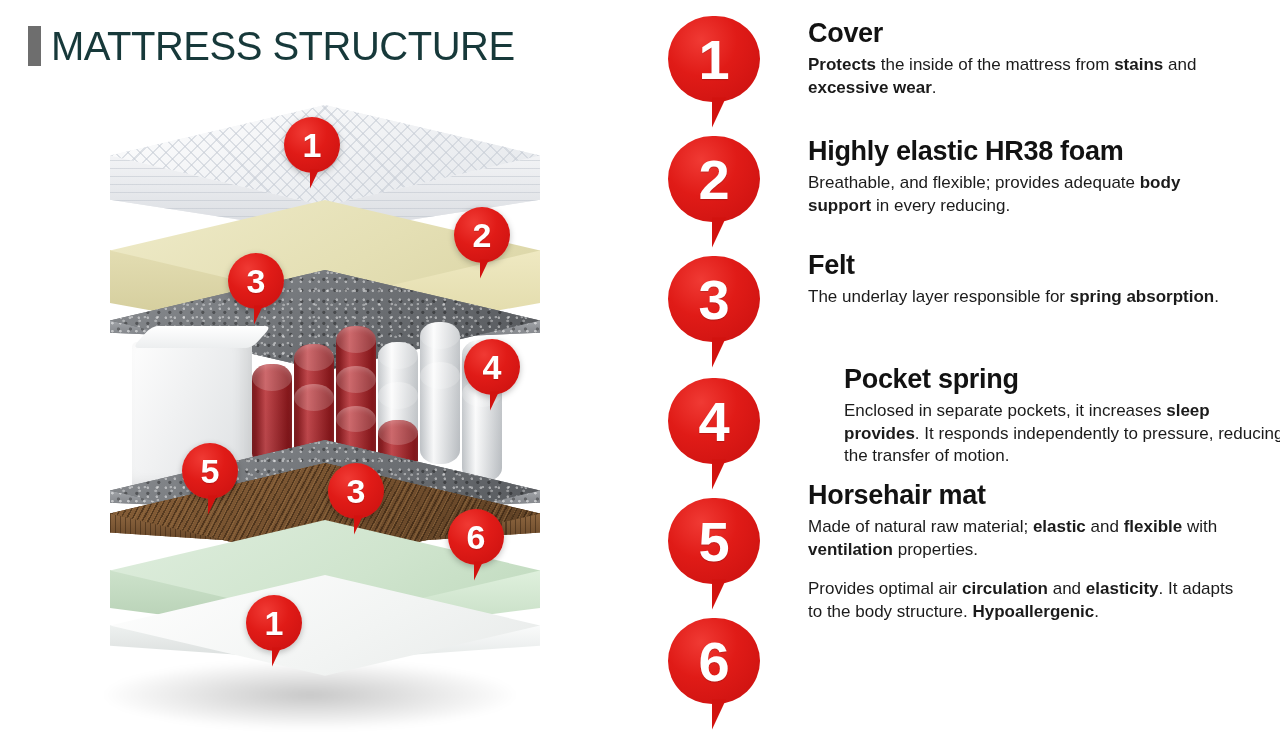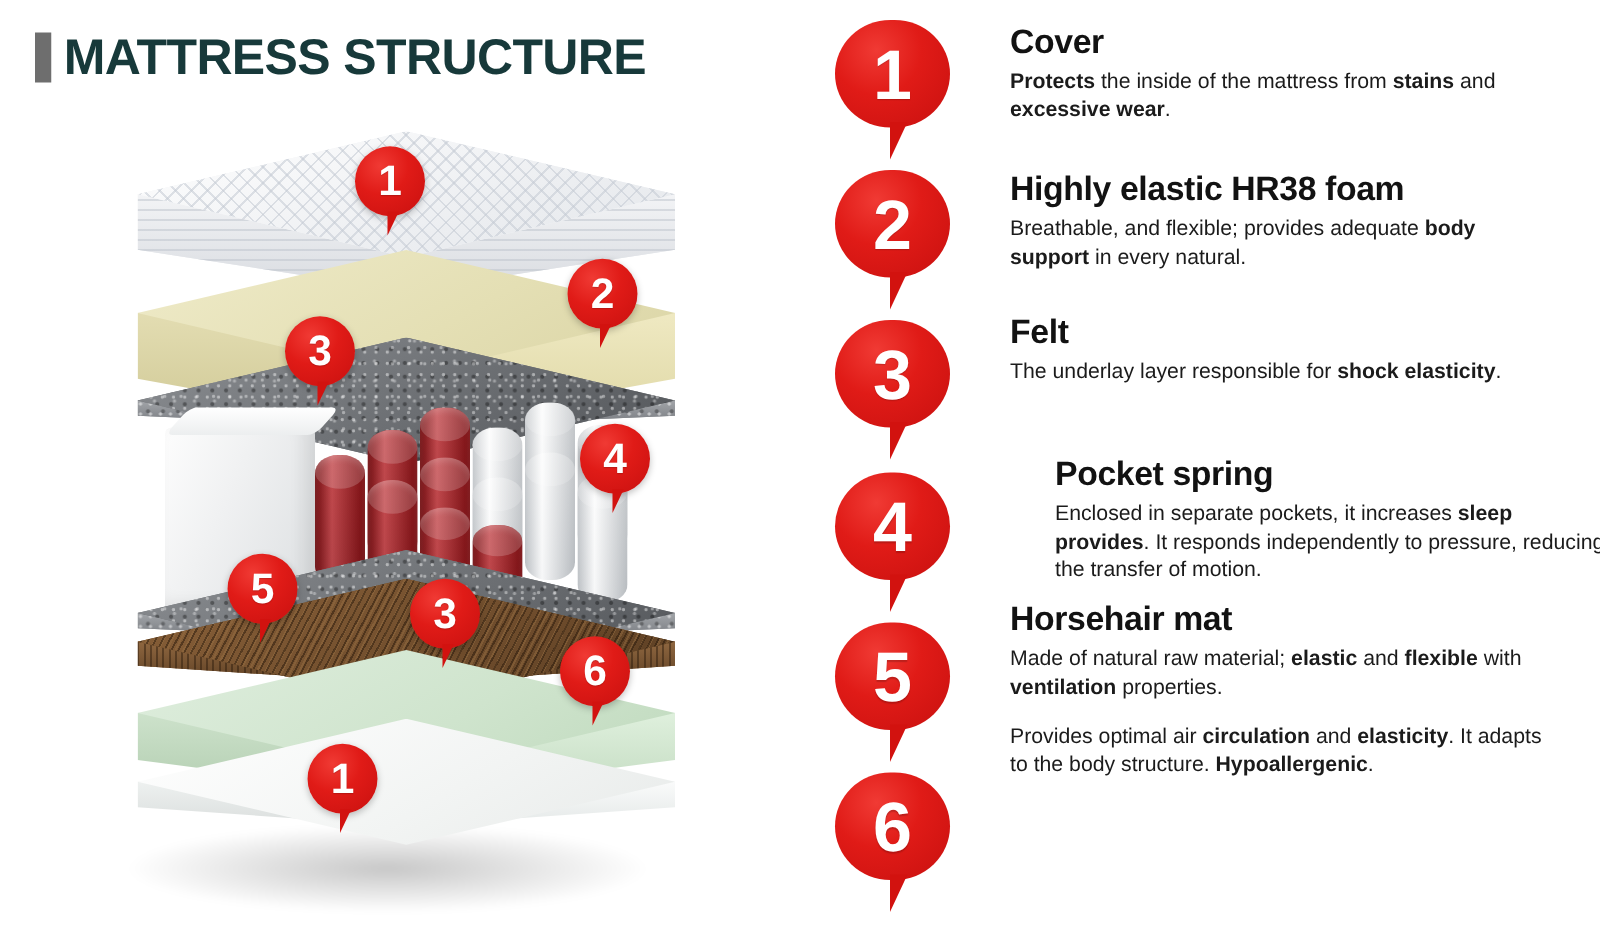--- a/index.html
+++ b/index.html
@@ -29,21 +29,21 @@
     align-items: center;
     gap: 10px;
   }
   .title-bar {
     width: 13px;
     height: 40px;
     background: #6e6e6e;
   }
   .title-text {
     font-size: 40px;
-    font-weight: bold;
+    font-weight: normal;
     letter-spacing: -0.5px;
     color: #17393a;
     line-height: 1;
     white-space: nowrap;
   }
 
   
   .mattress {
     position: absolute;
     left: 60px;
@@ -355,26 +355,26 @@
 
   <div class="text-col">
 
     <div class="entry" style="top:18px;">
       <h2>Cover</h2>
       <p><b>Protects</b><span> the inside of the mattress from </span><b>stains</b><span> and </span><b>excessive wear</b><span>.</span></p>
     </div>
 
     <div class="entry" style="top:136px;">
       <h2>Highly elastic HR38 foam</h2>
-      <p><span>Breathable, and flexible; provides adequate </span><b>body support</b><span> in every natural.</span></p>
+      <p><span>Breathable, and flexible; provides adequate </span><b>body support</b><span> in every reducing.</span></p>
     </div>
 
     <div class="entry" style="top:250px;">
       <h2>Felt</h2>
-      <p><span>The underlay layer responsible for </span><b>shock elasticity</b><span>.</span></p>
+      <p><span>The underlay layer responsible for </span><b>spring absorption</b><span>.</span></p>
     </div>
 
     <div class="entry" style="top:364px;margin-left:36px;">
       <h2>Pocket spring</h2>
       <p><span>Enclosed in separate pockets, it increases </span><b>sleep provides</b><span>. It responds independently to pressure, reducing the transfer of motion.</span></p>
     </div>
 
     <div class="entry" style="top:480px;">
       <h2>Horsehair mat</h2>
       <p><span>Made of natural raw material; </span><b>elastic</b><span> and </span><b>flexible</b><span> with </span><b>ventilation</b><span> properties.</span></p>

